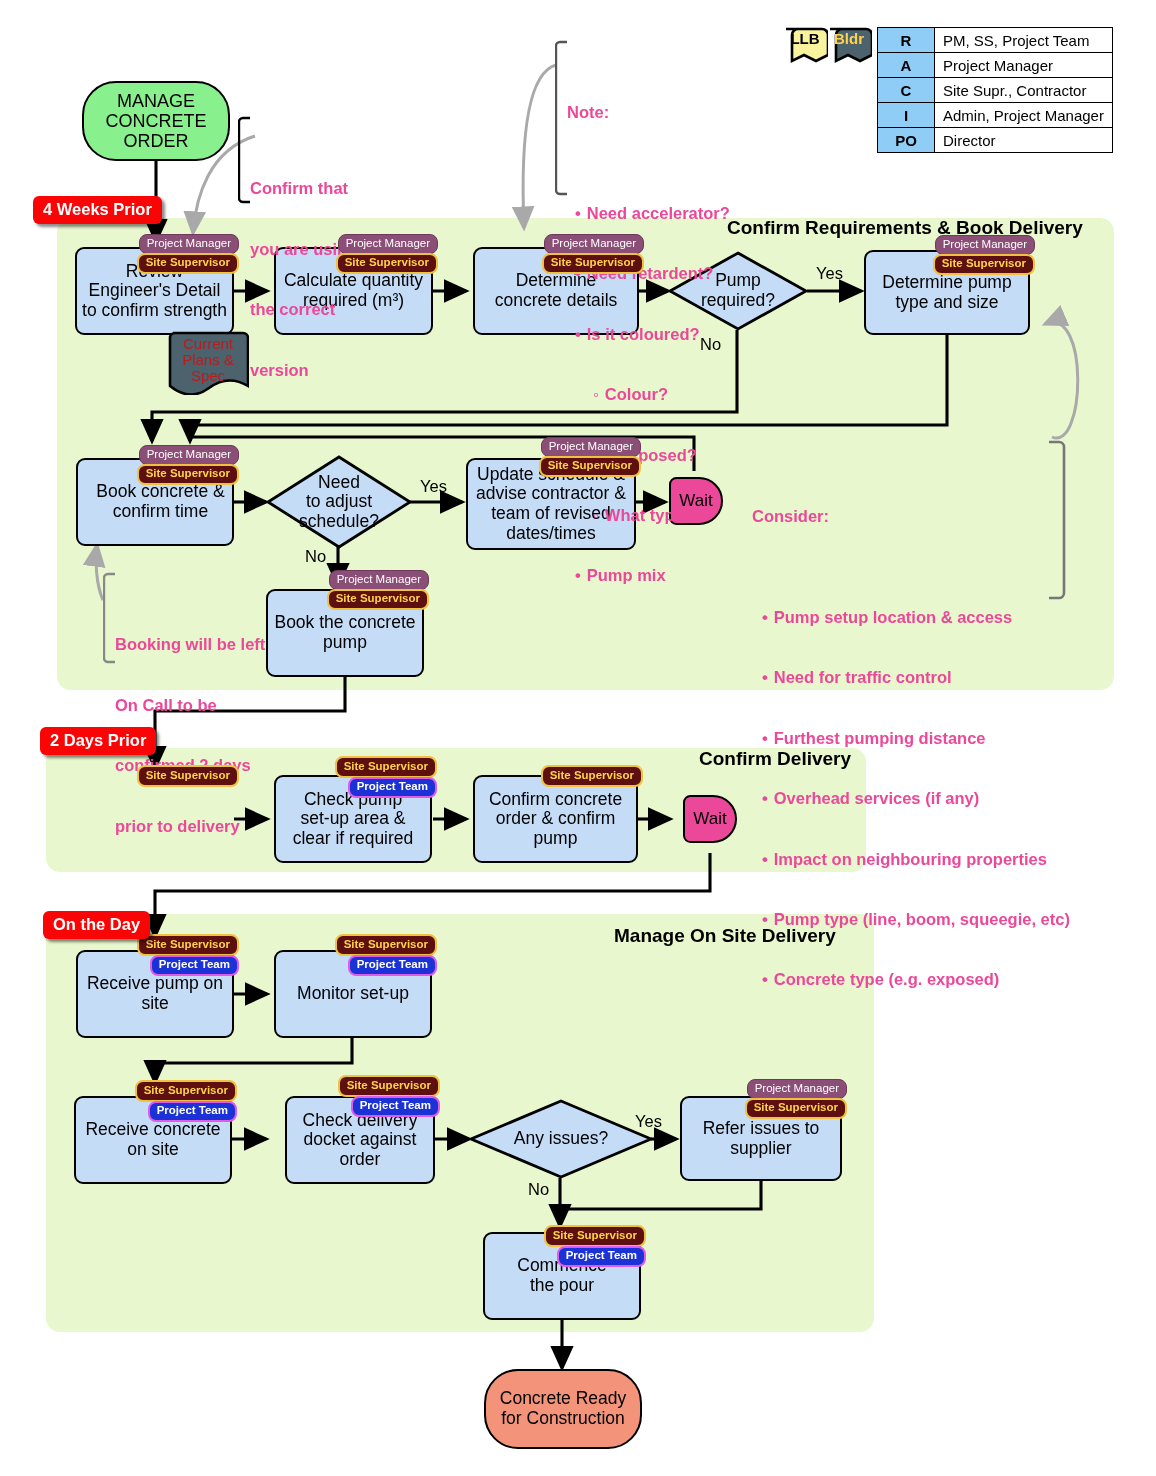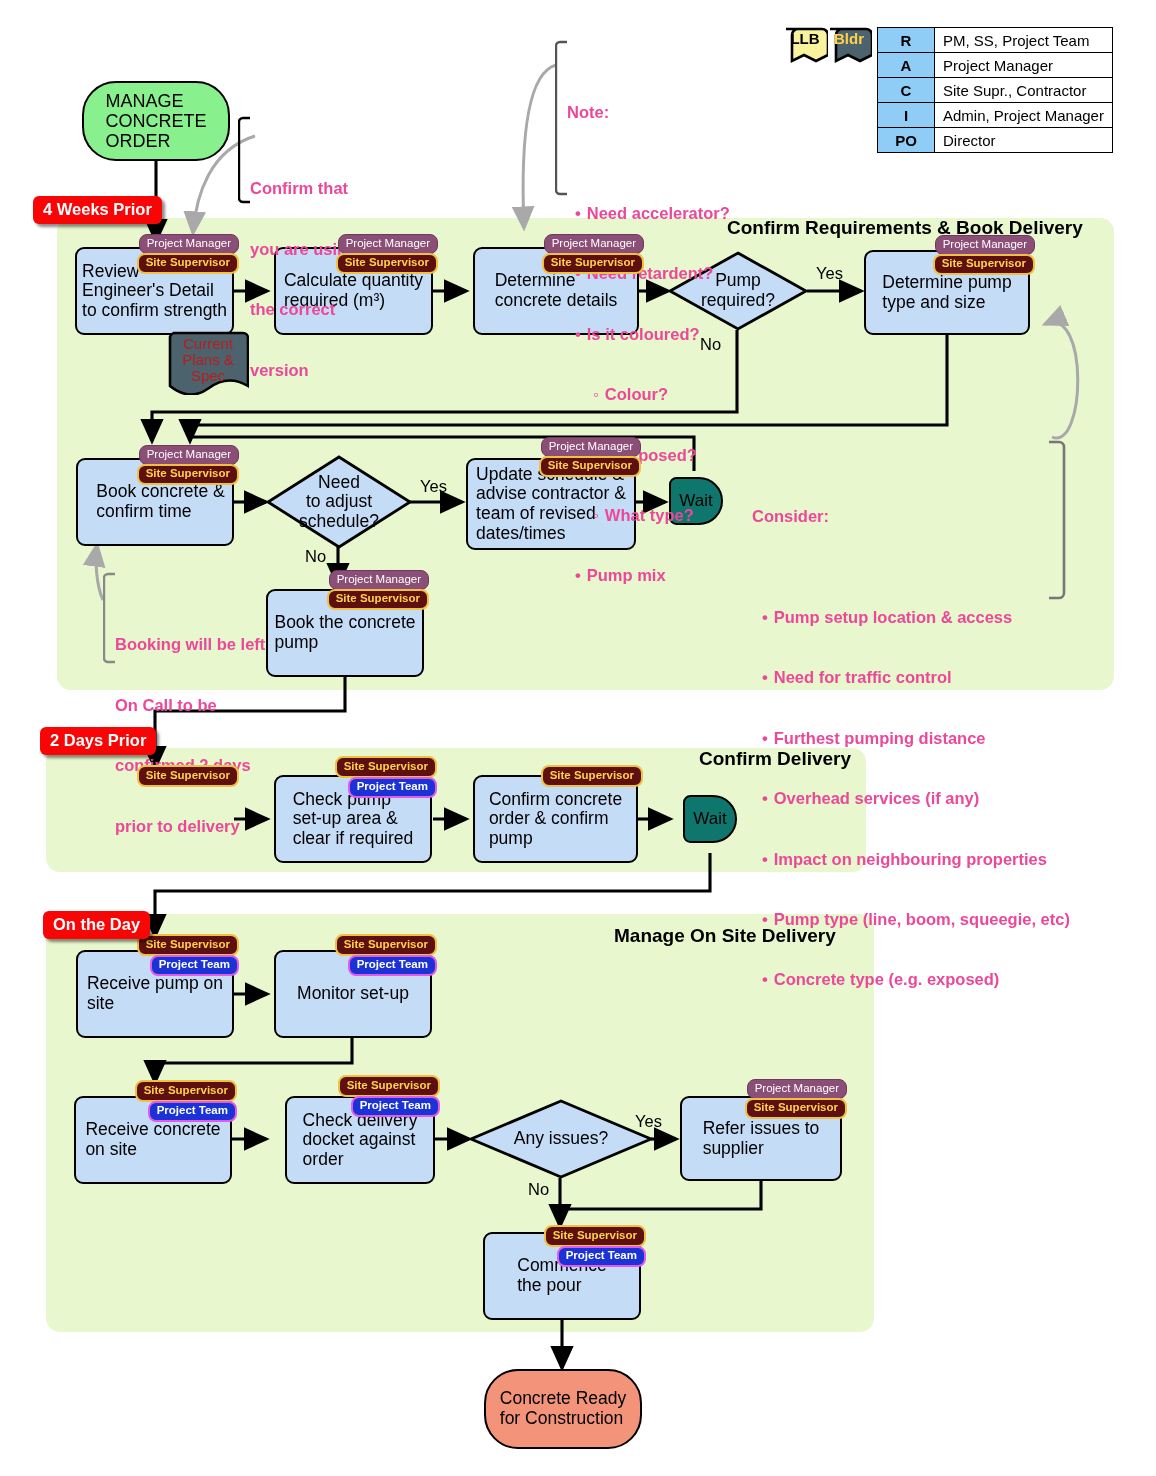--- a/index.html
+++ b/index.html
@@ -8,25 +8,25 @@
 
   
   #edges{position:absolute;left:0;top:0;width:1156px;height:1476px;pointer-events:none;}
 
   
   .panel{position:absolute;background:#e8f7cd;border-radius:14px;}
   .panel-title{position:absolute;font-weight:bold;font-size:19px;color:#000;white-space:nowrap;}
 
   
   .node{position:absolute;box-sizing:border-box;display:flex;align-items:center;justify-content:center;
-        text-align:left;line-height:1.12;color:#000;}
+        text-align:center;line-height:1.12;color:#000;}
   .proc{background:#c5dcf7;border:2.6px solid #000;border-radius:9px;font-size:17.5px;padding:4px 5px;}
   .term{background:#88f08c;border:2.6px solid #000;border-radius:34px;font-size:18px;}
   .term-end{background:#f2937a;border:2.6px solid #000;border-radius:34px;font-size:17.5px;}
-  .wait{background:#0f766e;border:2.6px solid #000;border-radius:8px 26px 26px 8px;font-size:17px;}
+  .wait{background:#ec4899;border:2.6px solid #000;border-radius:8px 26px 26px 8px;font-size:17px;}
 
   
   .dec{position:absolute;}
   .dec svg{position:absolute;left:0;top:0;overflow:visible;}
   .dec .dectext{position:absolute;left:0;top:0;width:100%;height:100%;display:flex;align-items:center;
      justify-content:center;text-align:center;font-size:17.5px;line-height:1.12;color:#000;}
 
   
   .badges{position:absolute;display:flex;flex-direction:column;align-items:flex-end;z-index:6;}
   .badge{font-size:11.5px;line-height:1;padding:2.5px 7px 3.5px;border-radius:8px;white-space:nowrap;

